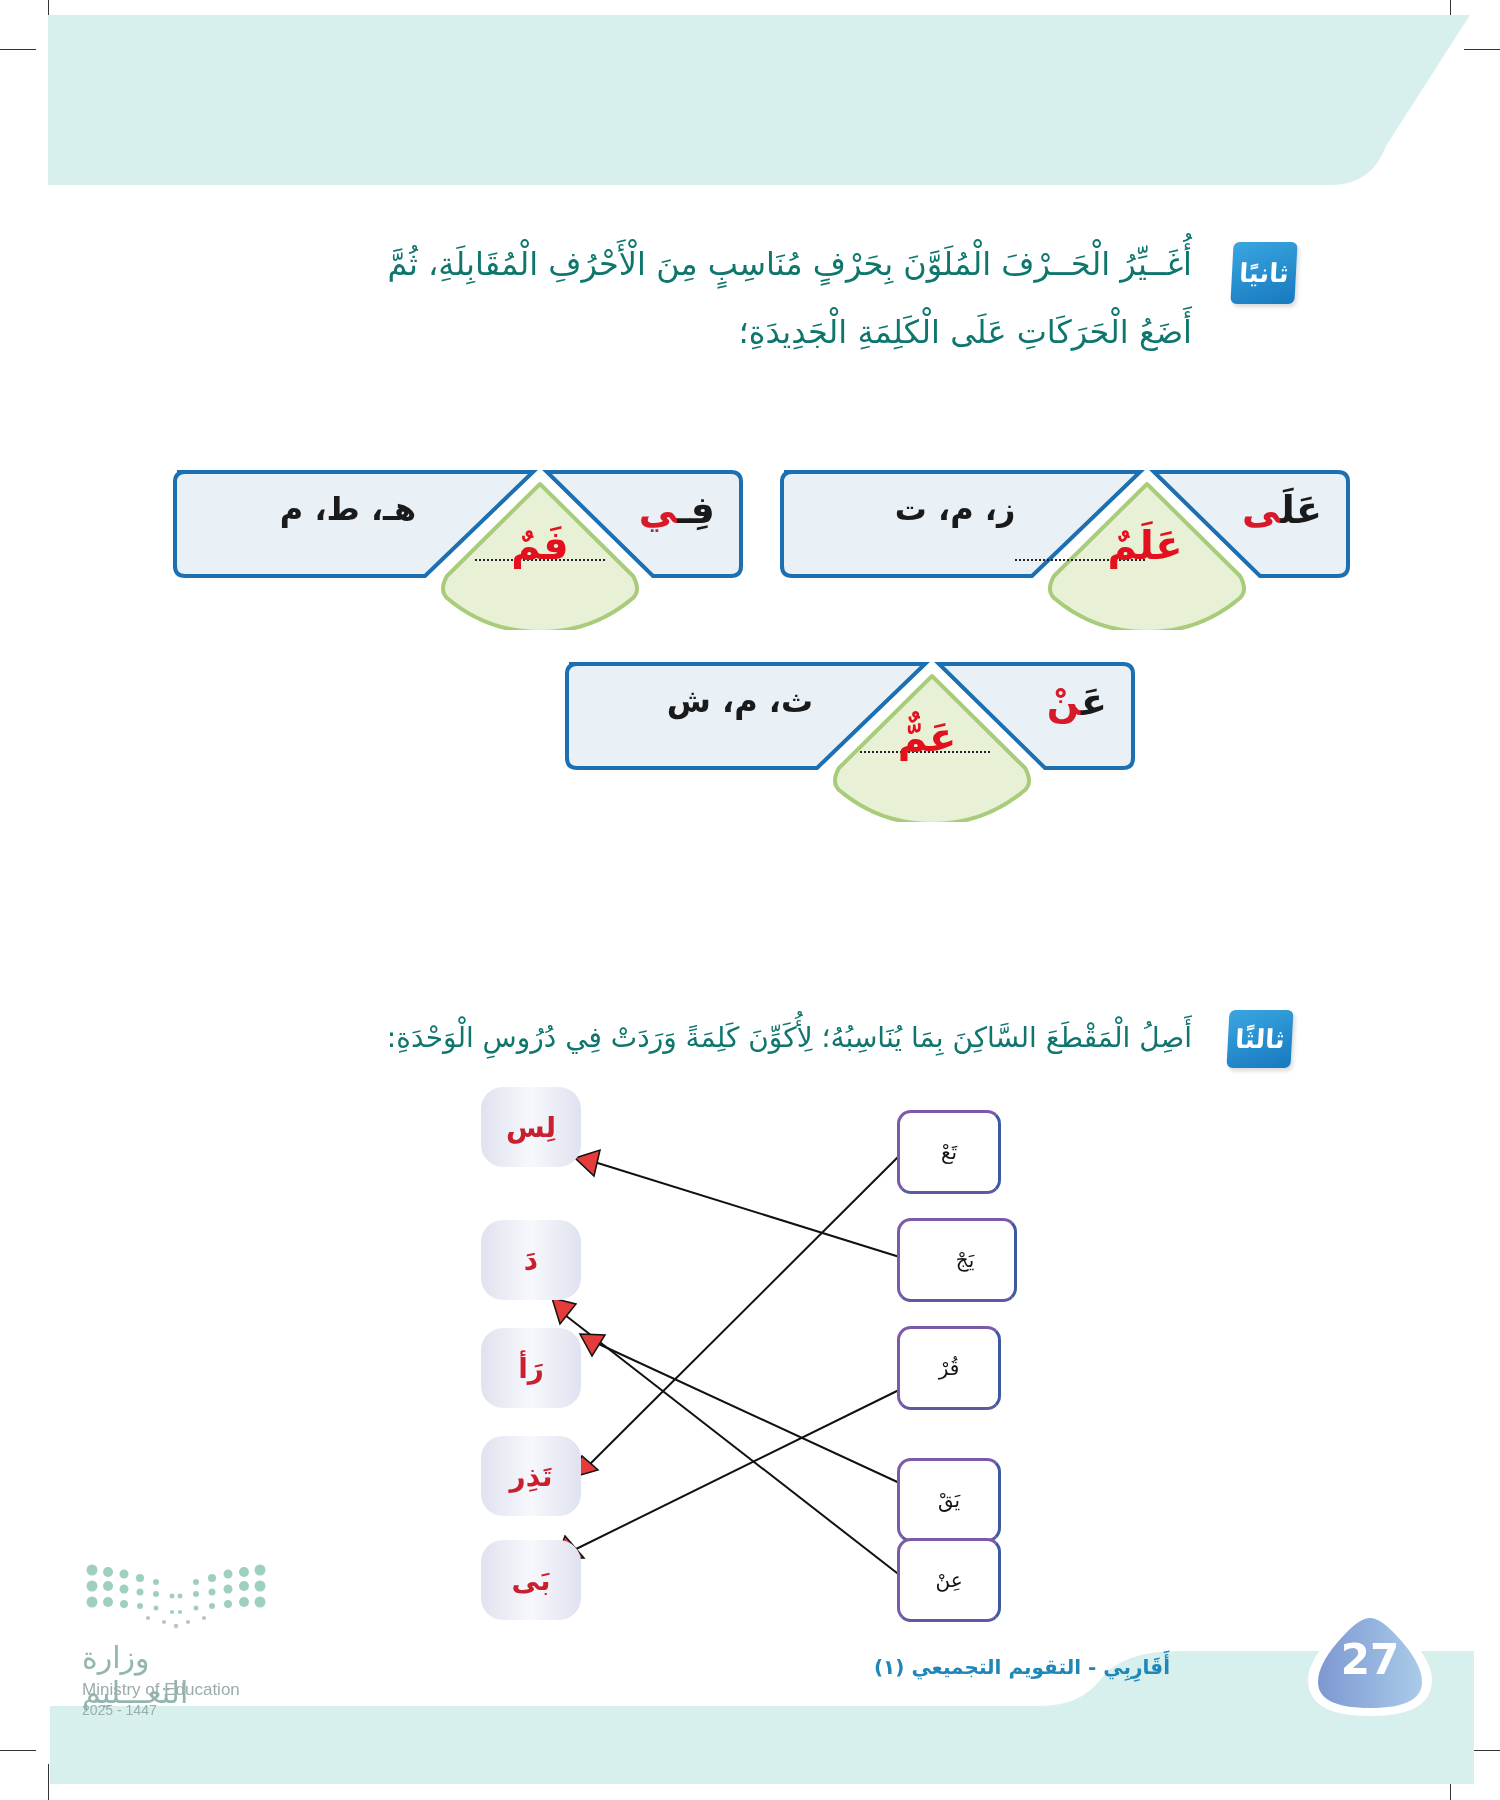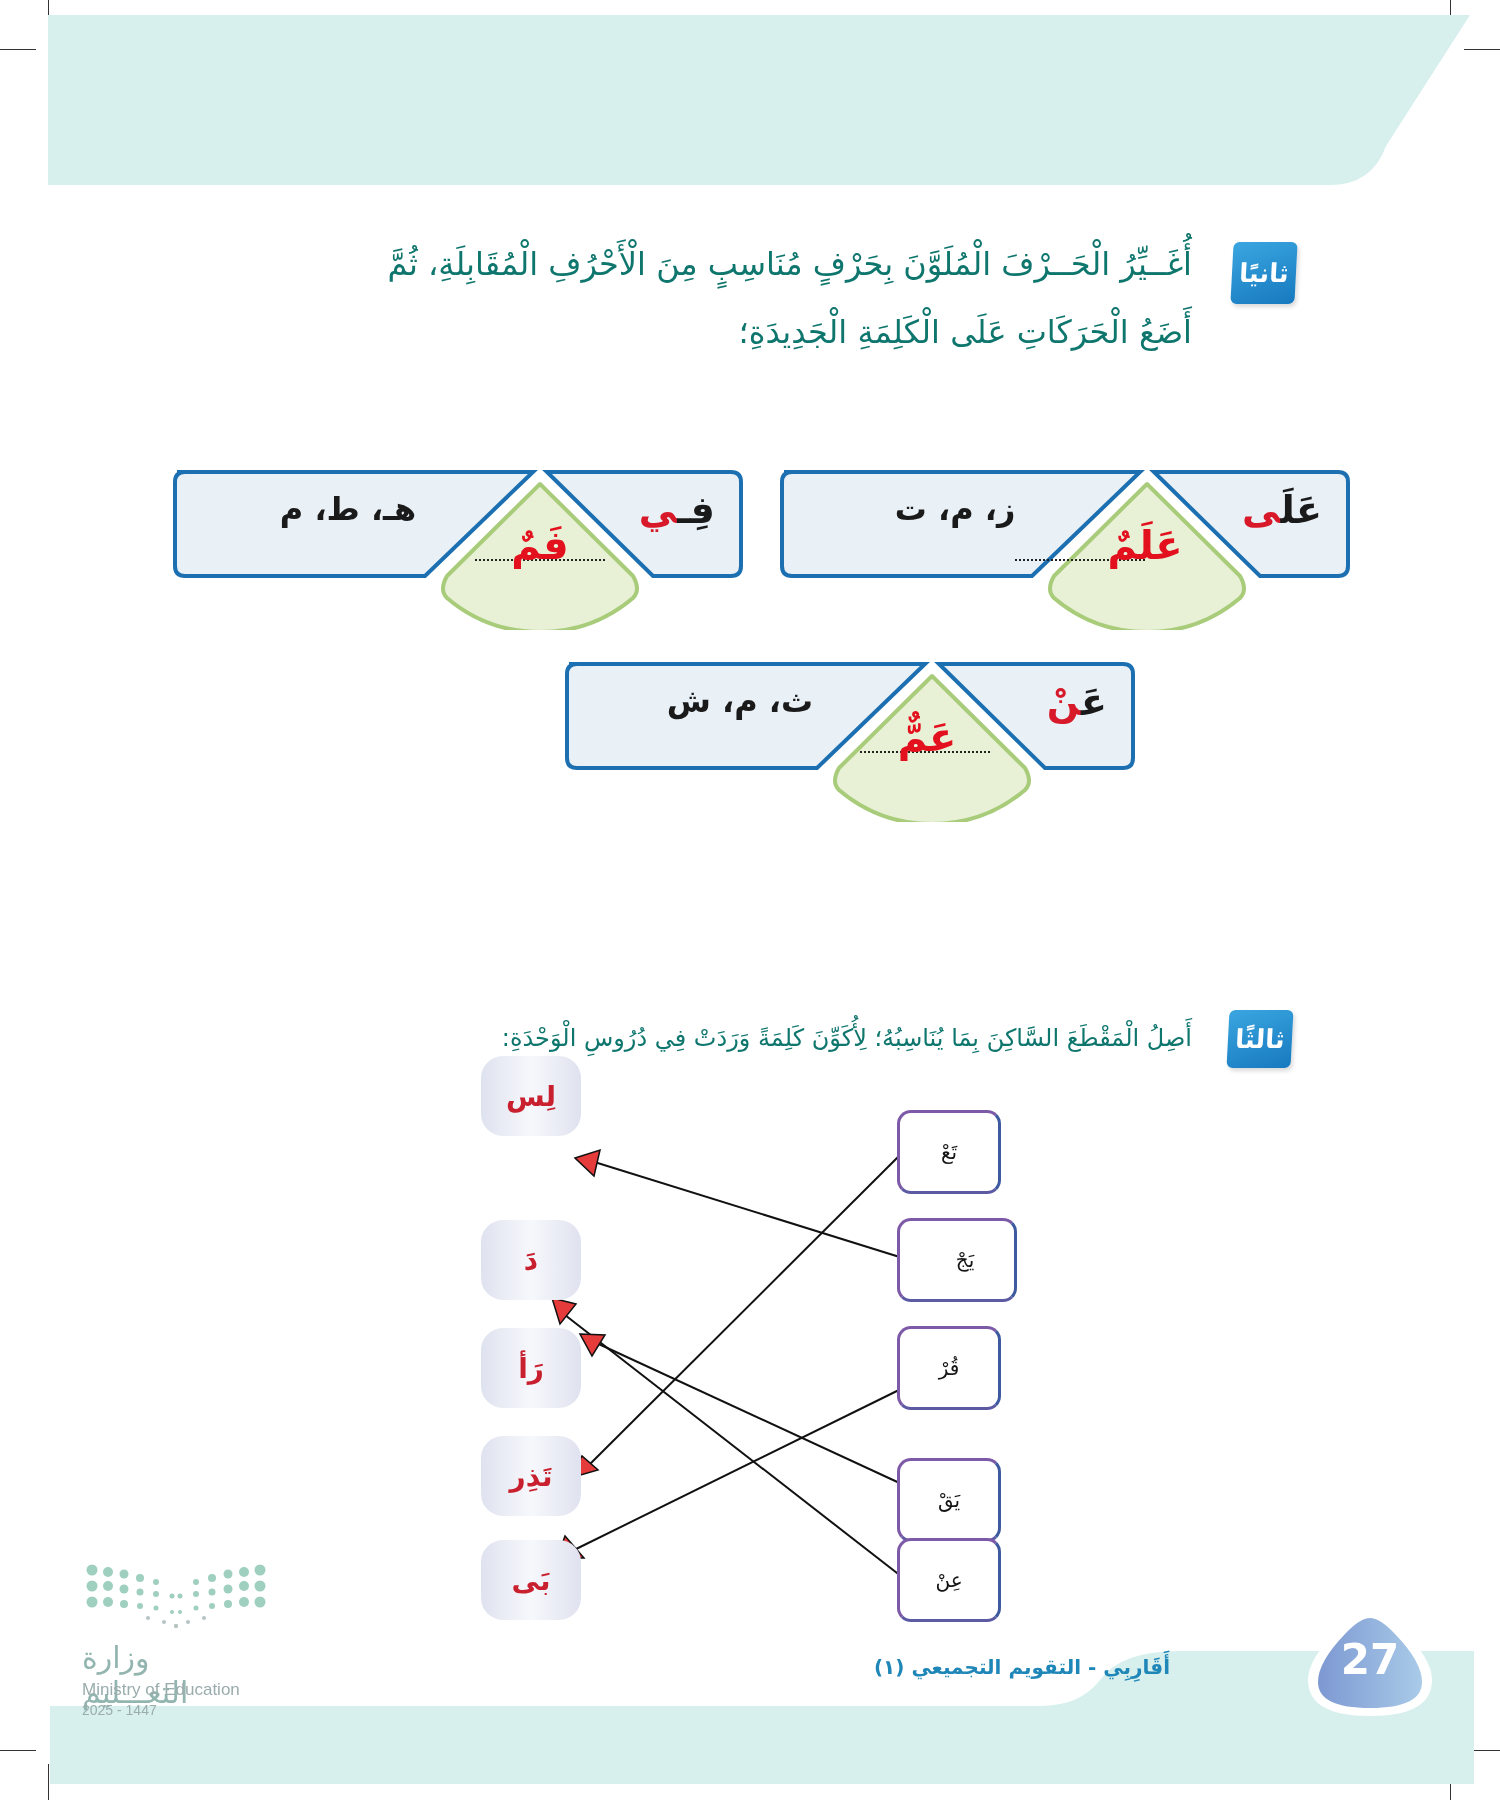--- a/index.html
+++ b/index.html
@@ -136,21 +136,21 @@
     <path d="M384 12 L568 12 Q578 12 578 22 L578 106 Q578 116 568 116 L490 116 Z" fill="#e9f1f7" stroke="#1c6fb0" stroke-width="4"></path>
     <path d="M377 24 L470 116 Q478 130 470 138 Q430 172 377 172 Q324 172 284 138 Q276 130 284 116 Z" fill="#e8f1d6" stroke="#a8cc7a" stroke-width="4" stroke-linejoin="round"></path>
   </svg>
   <div class="orig-word"><span>عَ</span><span class="hl">نْ</span></div>
   <div class="options">ث، م، ش</div>
   <div class="dots" style="left:305px;"></div>
   <div class="answer" style="left:297px;">عَمٌّ</div>
 </div>
 
 <div class="section-badge" style="left:1228px; top:1010px; height:58px;">ثالثًا</div>
-<div class="heading-text" style="right:308px; top:1010px; width:1000px; font-size:24px; line-height:56px;">أَصِلُ الْمَقْطَعَ السَّاكِنَ بِمَا يُنَاسِبُهُ؛ لِأُكَوِّنَ كَلِمَةً وَرَدَتْ فِي دُرُوسِ الْوَحْدَةِ:</div>
+<div class="heading-text" style="right:308px; top:1010px; width:1000px; font-size:28px; line-height:56px;">أَصِلُ الْمَقْطَعَ السَّاكِنَ بِمَا يُنَاسِبُهُ؛ لِأُكَوِّنَ كَلِمَةً وَرَدَتْ فِي دُرُوسِ الْوَحْدَةِ:</div>
 
 <svg class="lines-svg" width="1500" height="1800" viewBox="0 0 1500 1800">
   <defs>
     <marker id="arr" viewBox="0 0 10 10" refX="2" refY="5" markerWidth="9" markerHeight="9" orient="auto-start-reverse" markerUnits="userSpaceOnUse">
     </marker>
   </defs>
   <g stroke="#111" stroke-width="2" fill="none">
 
     <line x1="903" y1="1152" x2="584" y2="1470"></line>
 
@@ -164,21 +164,21 @@
   </g>
   <g fill="#e53b3b" stroke="#111" stroke-width="1.5">
     <polygon points="575,1158 600,1150 594,1176"></polygon>
     <polygon points="552,1298 576,1304 560,1324"></polygon>
     <polygon points="580,1334 605,1335 592,1356"></polygon>
     <polygon points="570,1478 582,1456 598,1470"></polygon>
     <polygon points="557,1558 565,1536 584,1558"></polygon>
   </g>
 </svg>
 
-<div class="syl-left" style="left:481px; top:1056px;">لِس</div>
+<div class="syl-left" style="left:481px; top:1087px;">لِس</div>
 <div class="syl-left" style="left:481px; top:1220px;">دَ</div>
 <div class="syl-left" style="left:481px; top:1328px;">رَأ</div>
 <div class="syl-left" style="left:481px; top:1436px;">تَذِر</div>
 <div class="syl-left" style="left:481px; top:1540px;">بَى</div>
 
 <div class="syl-right" style="left:897px; top:1110px;">تَعْ</div>
 <div class="syl-right" style="left:897px; top:1218px;padding-left:16px;">يَجْ</div>
 <div class="syl-right" style="left:897px; top:1326px;">قُرْ</div>
 <div class="syl-right" style="left:897px; top:1434px;margin-top:24px;">يَقْ</div>
 <div class="syl-right" style="left:897px; top:1538px;">عِنْ</div>

